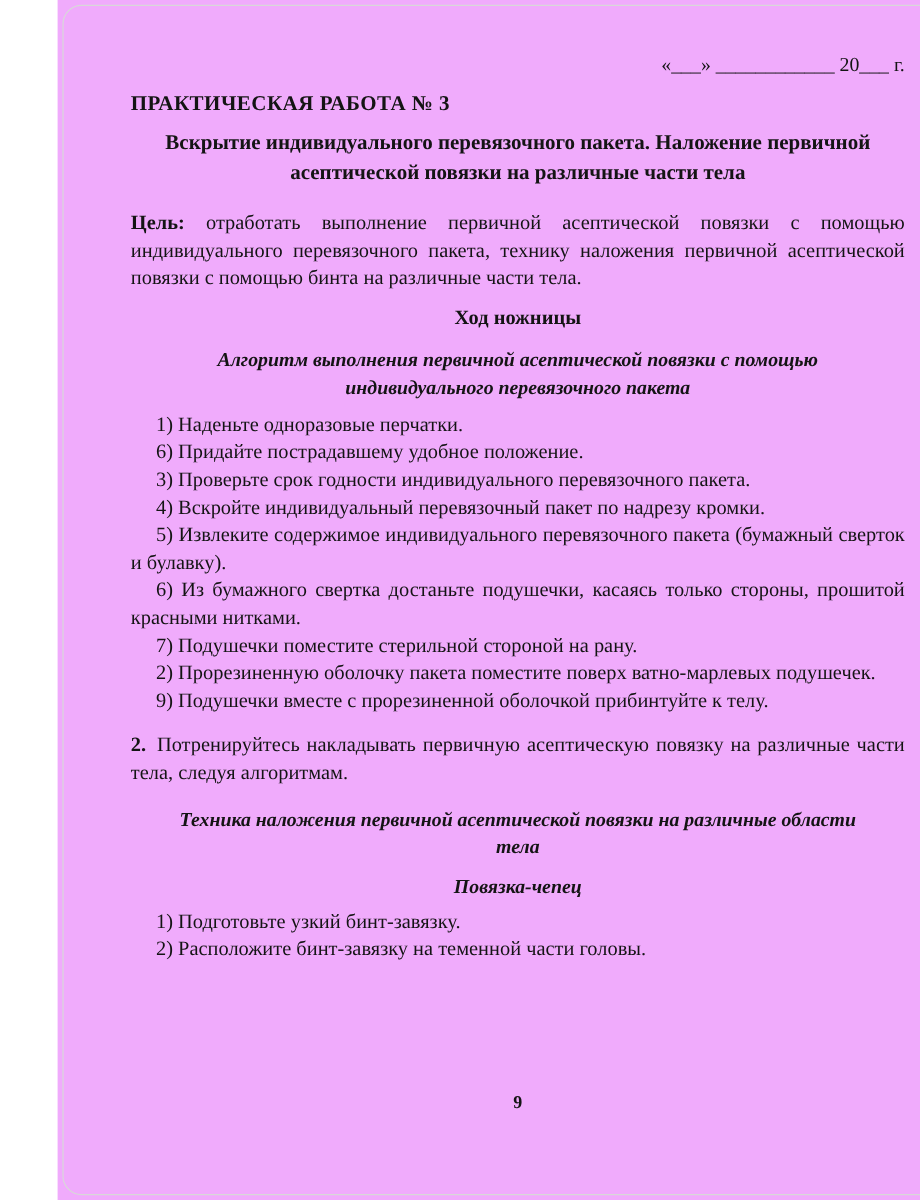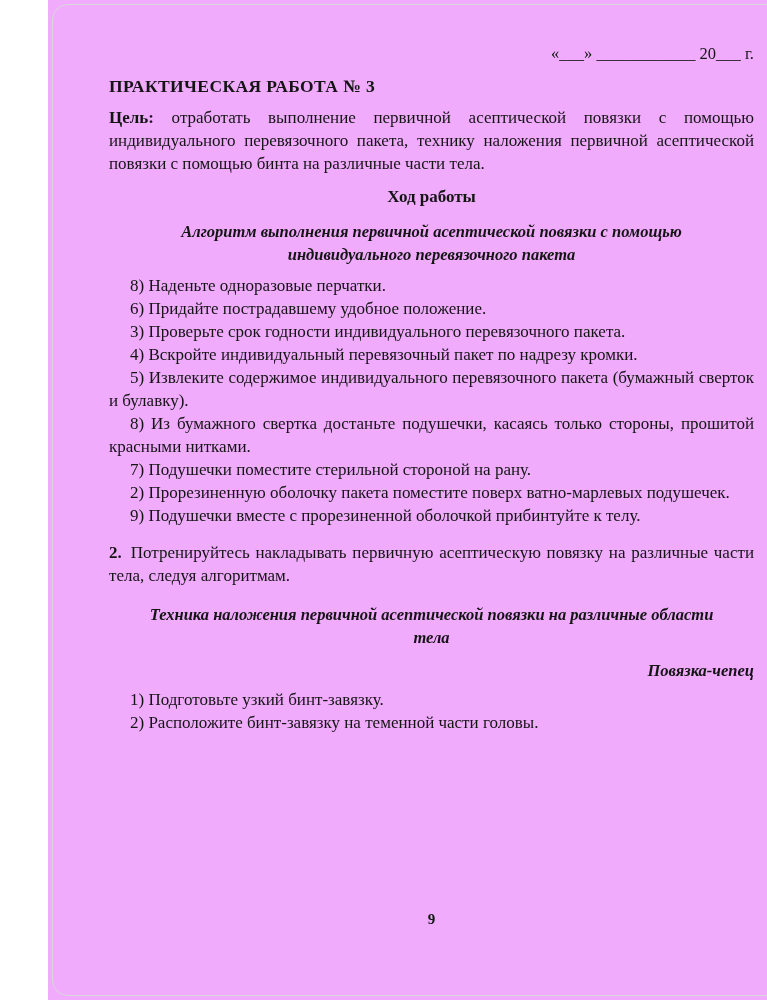--- a/index.html
+++ b/index.html
@@ -63,21 +63,21 @@
     font-size: 16.5px;
     line-height: 23px;
     margin: 12px 26px 8px 26px;
   }
   .list-item {
     margin: 0;
     text-align: justify;
     text-indent: 21px;
   }
   .sub-heading {
-    text-align: right;
+    text-align: center;
     font-weight: bold;
     font-style: italic;
     font-size: 16.5px;
     margin: 10px 0 6px 0;
   }
   .page-number {
     position: absolute;
     left: 0;
     right: 0;
     bottom: 72px;
@@ -92,36 +92,37 @@
 
 <div class="page">
   <div class="page-border"></div>
 
   <div class="content">
 
     <p class="date-line">«___» ____________ 20___ г.</p>
 
     <h1 class="title">ПРАКТИЧЕСКАЯ РАБОТА № 3</h1>
 
+    <h2 class="subtitle">Вскрытие индивидуального перевязочного пакета. Наложение первичной асептической повязки на различные части тела</h2>
 
     <p class="body-par"><span class="bold-label">Цель:</span><span> отработать выполнение первичной асептической повязки с помощью индивидуального перевязочного пакета, технику наложения первичной асептической повязки с помощью бинта на различные части тела.</span></p>
 
 
-    <h3 class="section-heading">Ход работы</h3>
+    <h3 class="section-heading">Ход ножницы</h3>
 
 
     <h4 class="alg-heading">Алгоритм выполнения первичной асептической повязки с помощью индивидуального перевязочного пакета</h4>
 
     <div>
-      <p class="list-item">8) Наденьте одноразовые перчатки.</p>
+      <p class="list-item">1) Наденьте одноразовые перчатки.</p>
       <p class="list-item">6) Придайте пострадавшему удобное положение.</p>
       <p class="list-item">3) Проверьте срок годности индивидуального перевязочного пакета.</p>
       <p class="list-item">4) Вскройте индивидуальный перевязочный пакет по надрезу кромки.</p>
       <p class="list-item">5) Извлеките содержимое индивидуального перевязочного пакета (бумажный сверток и булавку).</p>
-      <p class="list-item">8) Из бумажного свертка достаньте подушечки, касаясь только стороны, прошитой красными нитками.</p>
+      <p class="list-item">6) Из бумажного свертка достаньте подушечки, касаясь только стороны, прошитой красными нитками.</p>
       <p class="list-item">7) Подушечки поместите стерильной стороной на рану.</p>
       <p class="list-item">2) Прорезиненную оболочку пакета поместите поверх ватно-марлевых подушечек.</p>
       <p class="list-item">9) Подушечки вместе с прорезиненной оболочкой прибинтуйте к телу.</p>
     </div>
 
     <p class="step-par" style="margin-top:14px;"><span class="step-num">2.</span><span>Потренируйтесь накладывать первичную асептическую повязку на различные части тела, следуя алгоритмам.</span></p>
 
     <h4 class="alg-heading" style="margin-top:16px;">Техника наложения первичной асептической повязки на различные области тела</h4>
 
     <h4 class="sub-heading">Повязка-чепец</h4>

